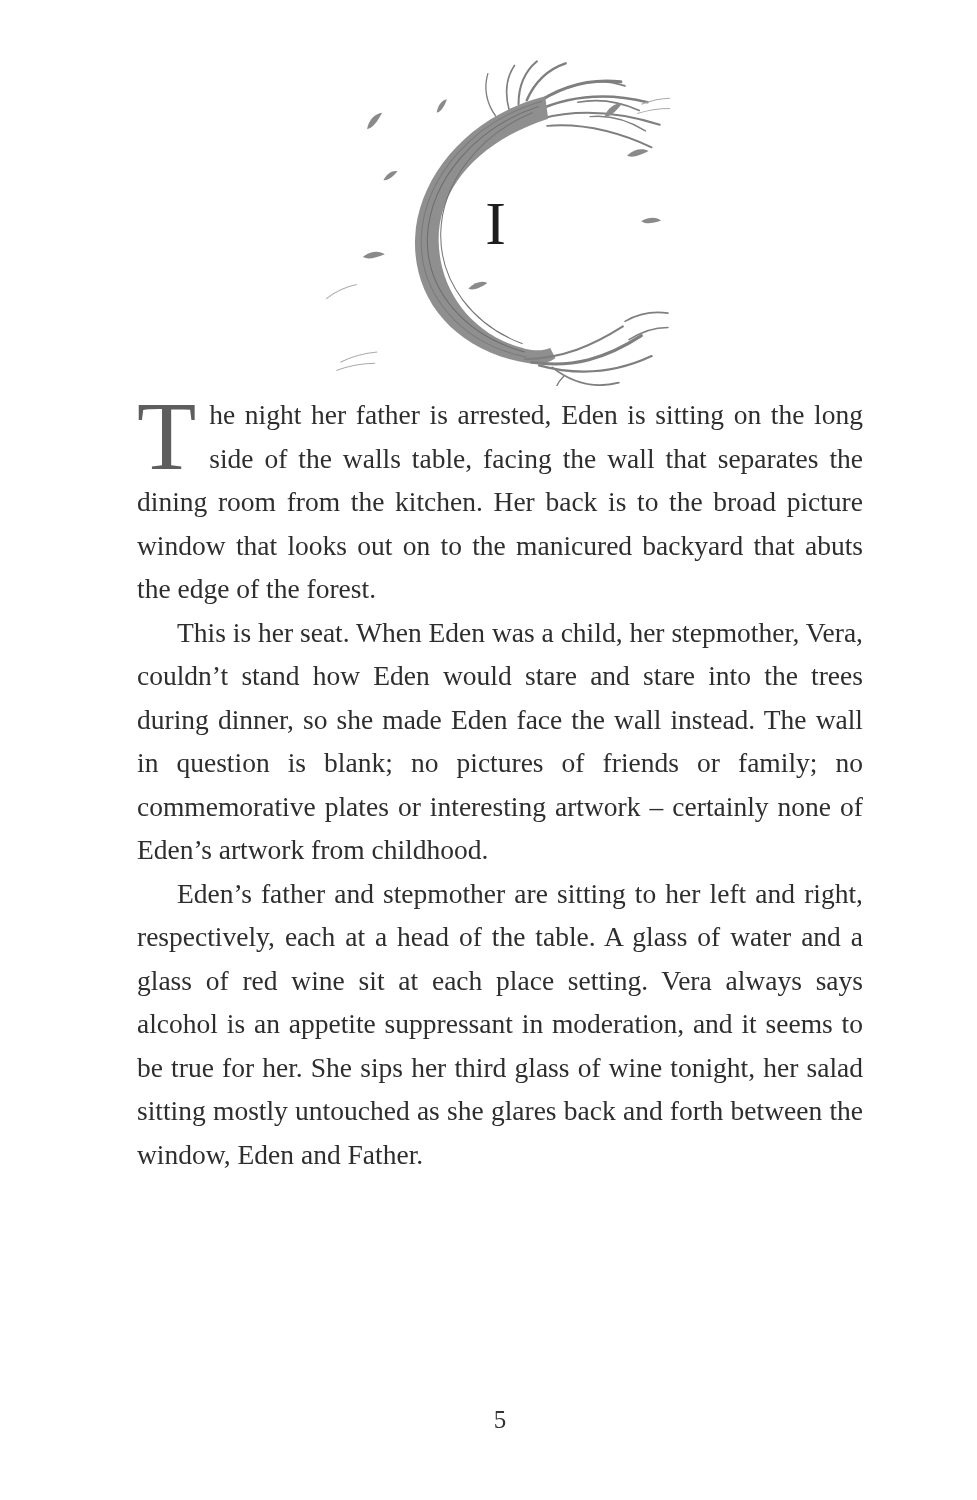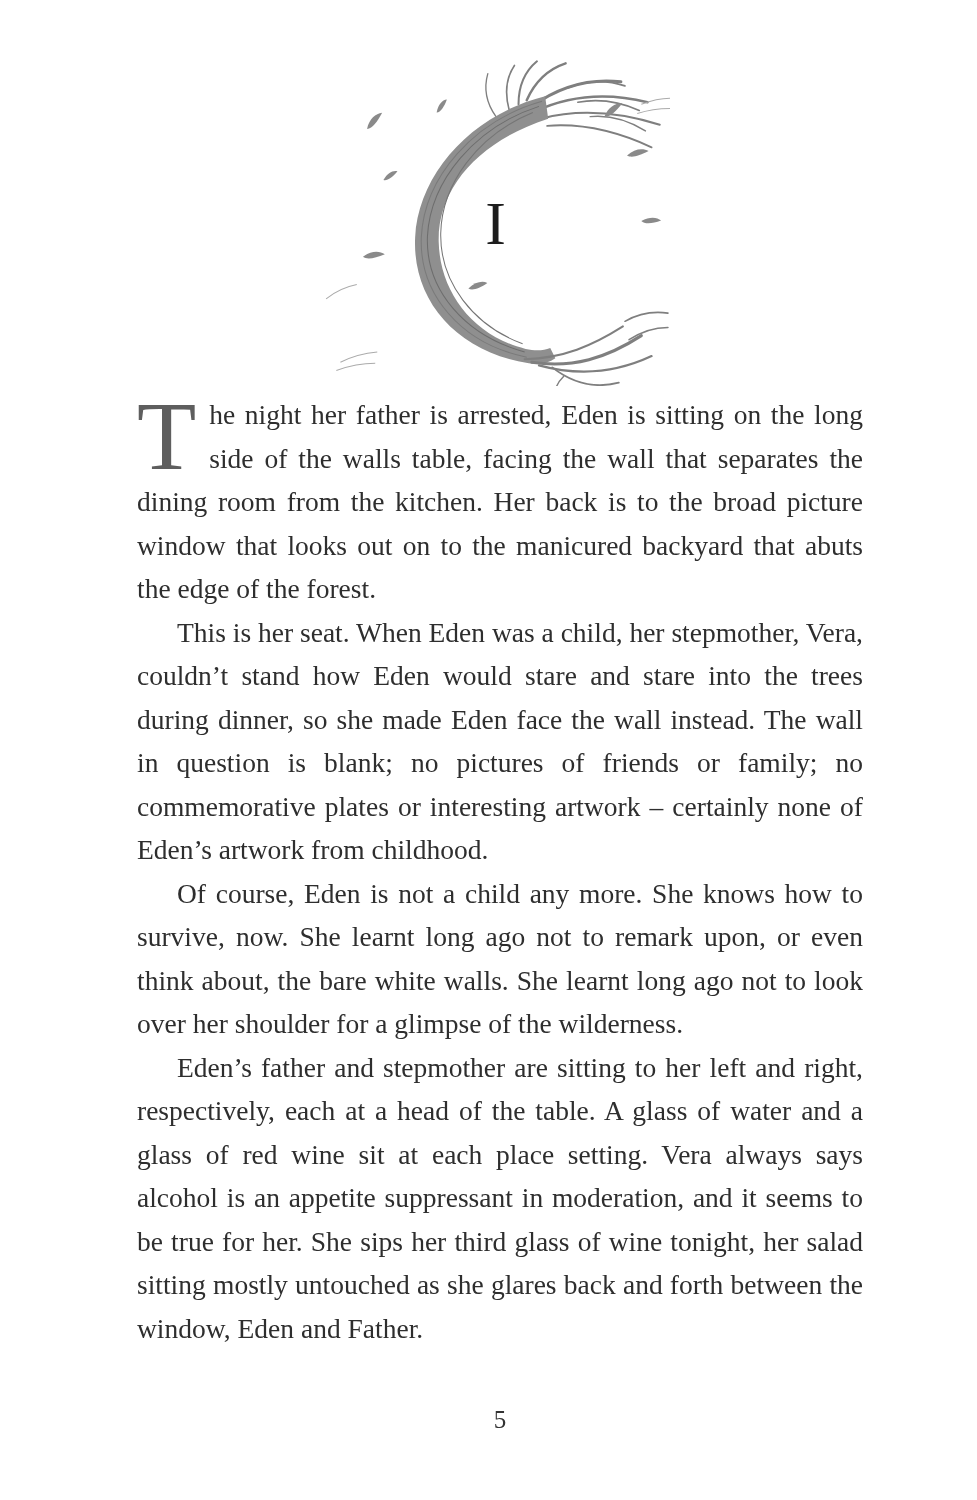--- a/index.html
+++ b/index.html
@@ -130,20 +130,19 @@
     </svg>
 
     <div class="chapter-num">I</div>
   </div>
 
   <div class="body-text">
     <p class="para first"><span class="dropcap">T</span><span>he night her father is arrested, Eden is sitting on the long side of the walls table, facing the wall that separates the dining room from the kitchen. Her back is to the broad picture window that looks out on to the manicured backyard that abuts the edge of the forest.</span></p>
 
     <p class="para indent"><span>This is her seat. When Eden was a child, her stepmother, Vera, couldn’t stand how Eden would stare and stare into the trees during dinner, so she made Eden face the wall instead. The wall in question is blank; no pictures of friends or family; no commemorative plates or interesting artwork – certainly none of Eden’s artwork from childhood.</span></p>
 
-    <p class="para indent"><span>Of course, Eden is not a child any more. She knows how to survive, now. She learnt long ago not to remark upon, or even think about, the bare white walls. She learnt long ago not to look over her shoulder for a glimpse of the wilderness.</span></p>
 
     <p class="para indent"><span>Eden’s father and stepmother are sitting to her left and right, respectively, each at a head of the table. A glass of water and a glass of red wine sit at each place setting. Vera always says alcohol is an appetite suppressant in moderation, and it seems to be true for her. She sips her third glass of wine tonight, her salad sitting mostly untouched as she glares back and forth between the window, Eden and Father.</span></p>
   </div>
 
   <div class="folio">5</div>
 
 </div>
 
 </body></html>

